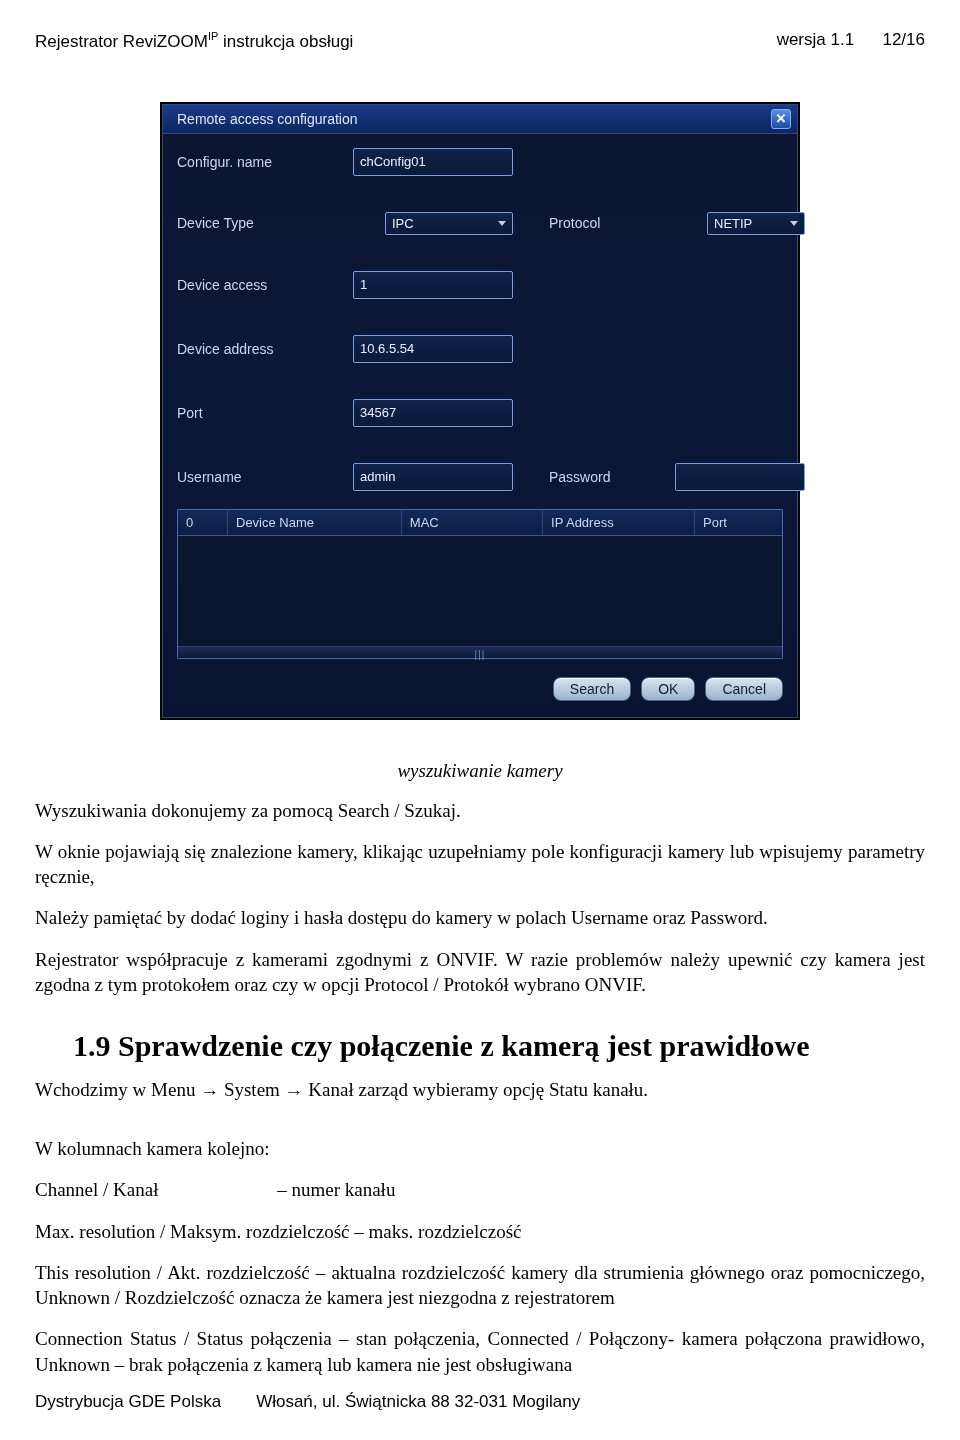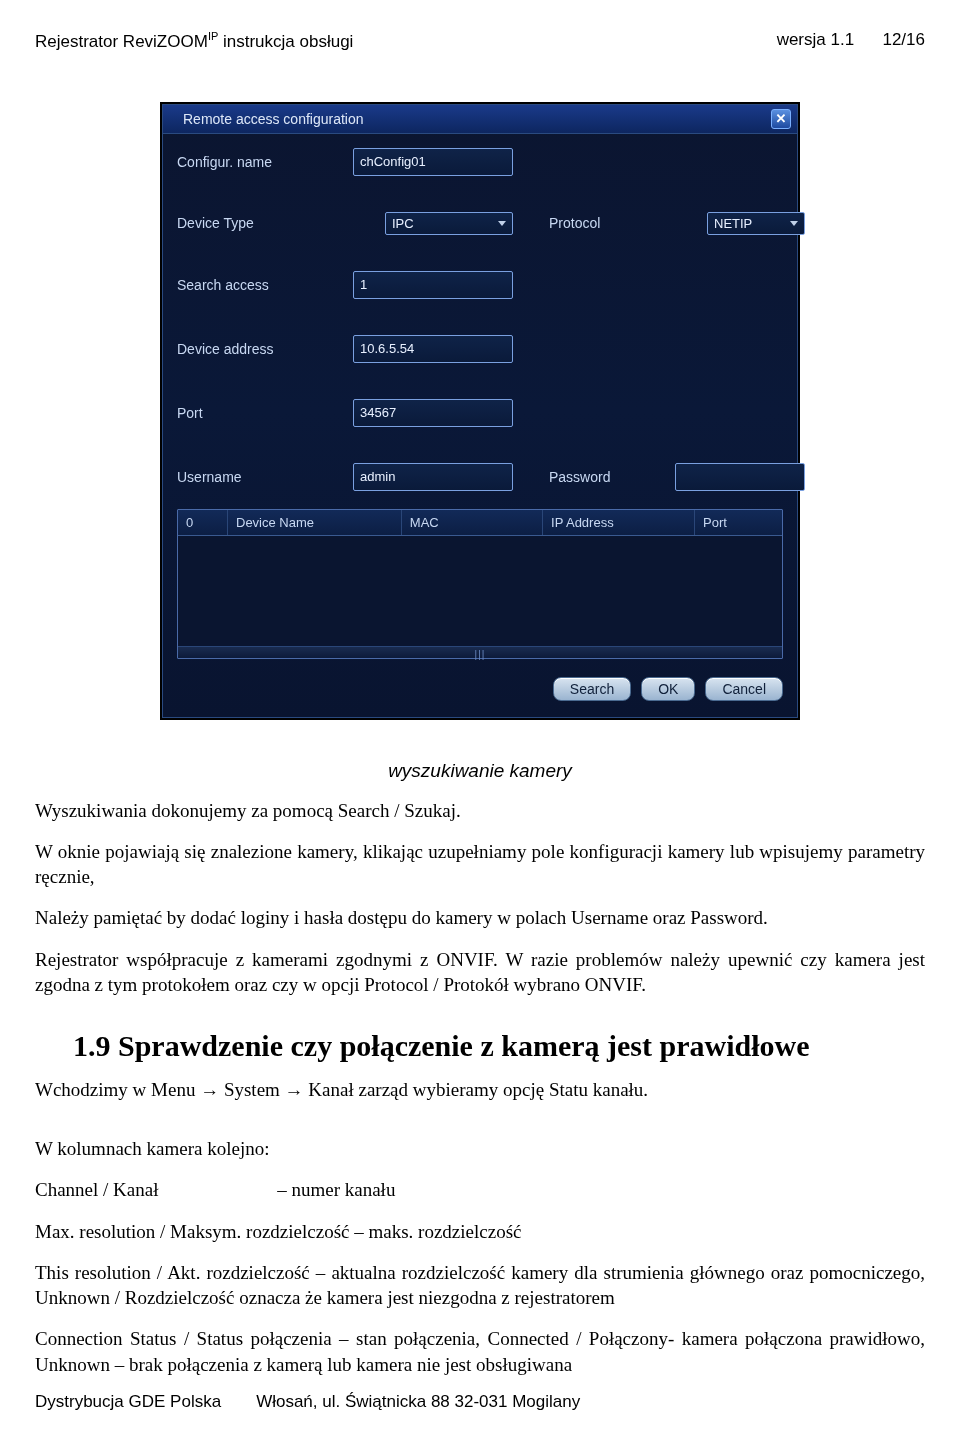--- a/index.html
+++ b/index.html
@@ -36,21 +36,21 @@
     background: linear-gradient(180deg, #0b1530 0%, #0a1838 50%, #091430 100%);
     border: 1px solid #2a4a80;
     font-family: "Segoe UI", Tahoma, sans-serif;
     color: #d0dcf0;
   }
   .dialog-title {
     background: linear-gradient(180deg, #1a3a8a 0%, #0d2660 100%);
     display: flex;
     justify-content: space-between;
     align-items: center;
-    padding: 4px 6px 4px 20px;
+    padding: 4px 6px 4px 14px;
     font-size: 14px;
     color: #dde7f8;
     border-bottom: 1px solid #2a4a80;
   }
   .close-btn {
     width: 20px;
     height: 20px;
     background: linear-gradient(180deg, #5a90e0 0%, #1e4aa0 100%);
     border: 1px solid #7ab0ff;
     border-radius: 3px;
@@ -155,21 +155,21 @@
     color: #10203a;
     font-size: 14px;
     padding: 3px 16px;
     cursor: pointer;
     box-shadow: inset 0 1px 0 #fff;
   }
 
   .caption {
     text-align: center;
     font-style: italic;
-    font-family: Liberation Sans, sans-serif;
+    font-family: Liberation Serif, serif;
     font-size: 19px;
     margin-bottom: 16px;
   }
   .body-text {
     font-family: Georgia, "Times New Roman", serif;
     font-size: 19px;
     line-height: 1.33;
     text-align: justify;
     margin-bottom: 16px;
   }
@@ -229,21 +229,21 @@
           <div class="select-input">
             <span>IPC</span>
             <span class="select-arrow"></span>
           </div>
           <div class="form-label">Protocol</div>
           <div class="select-input">
             <span>NETIP</span>
             <span class="select-arrow"></span>
           </div>
 
-          <div class="form-label">Search access</div>
+          <div class="form-label">Device access</div>
           <input class="text-input" value="1" style="">
           <div></div>
             <div></div>
 
           <div class="form-label">Device address</div>
           <input class="text-input" value="10.6.5.54" style="">
           <div></div>
             <div></div>
 
           <div class="form-label">Port</div>

